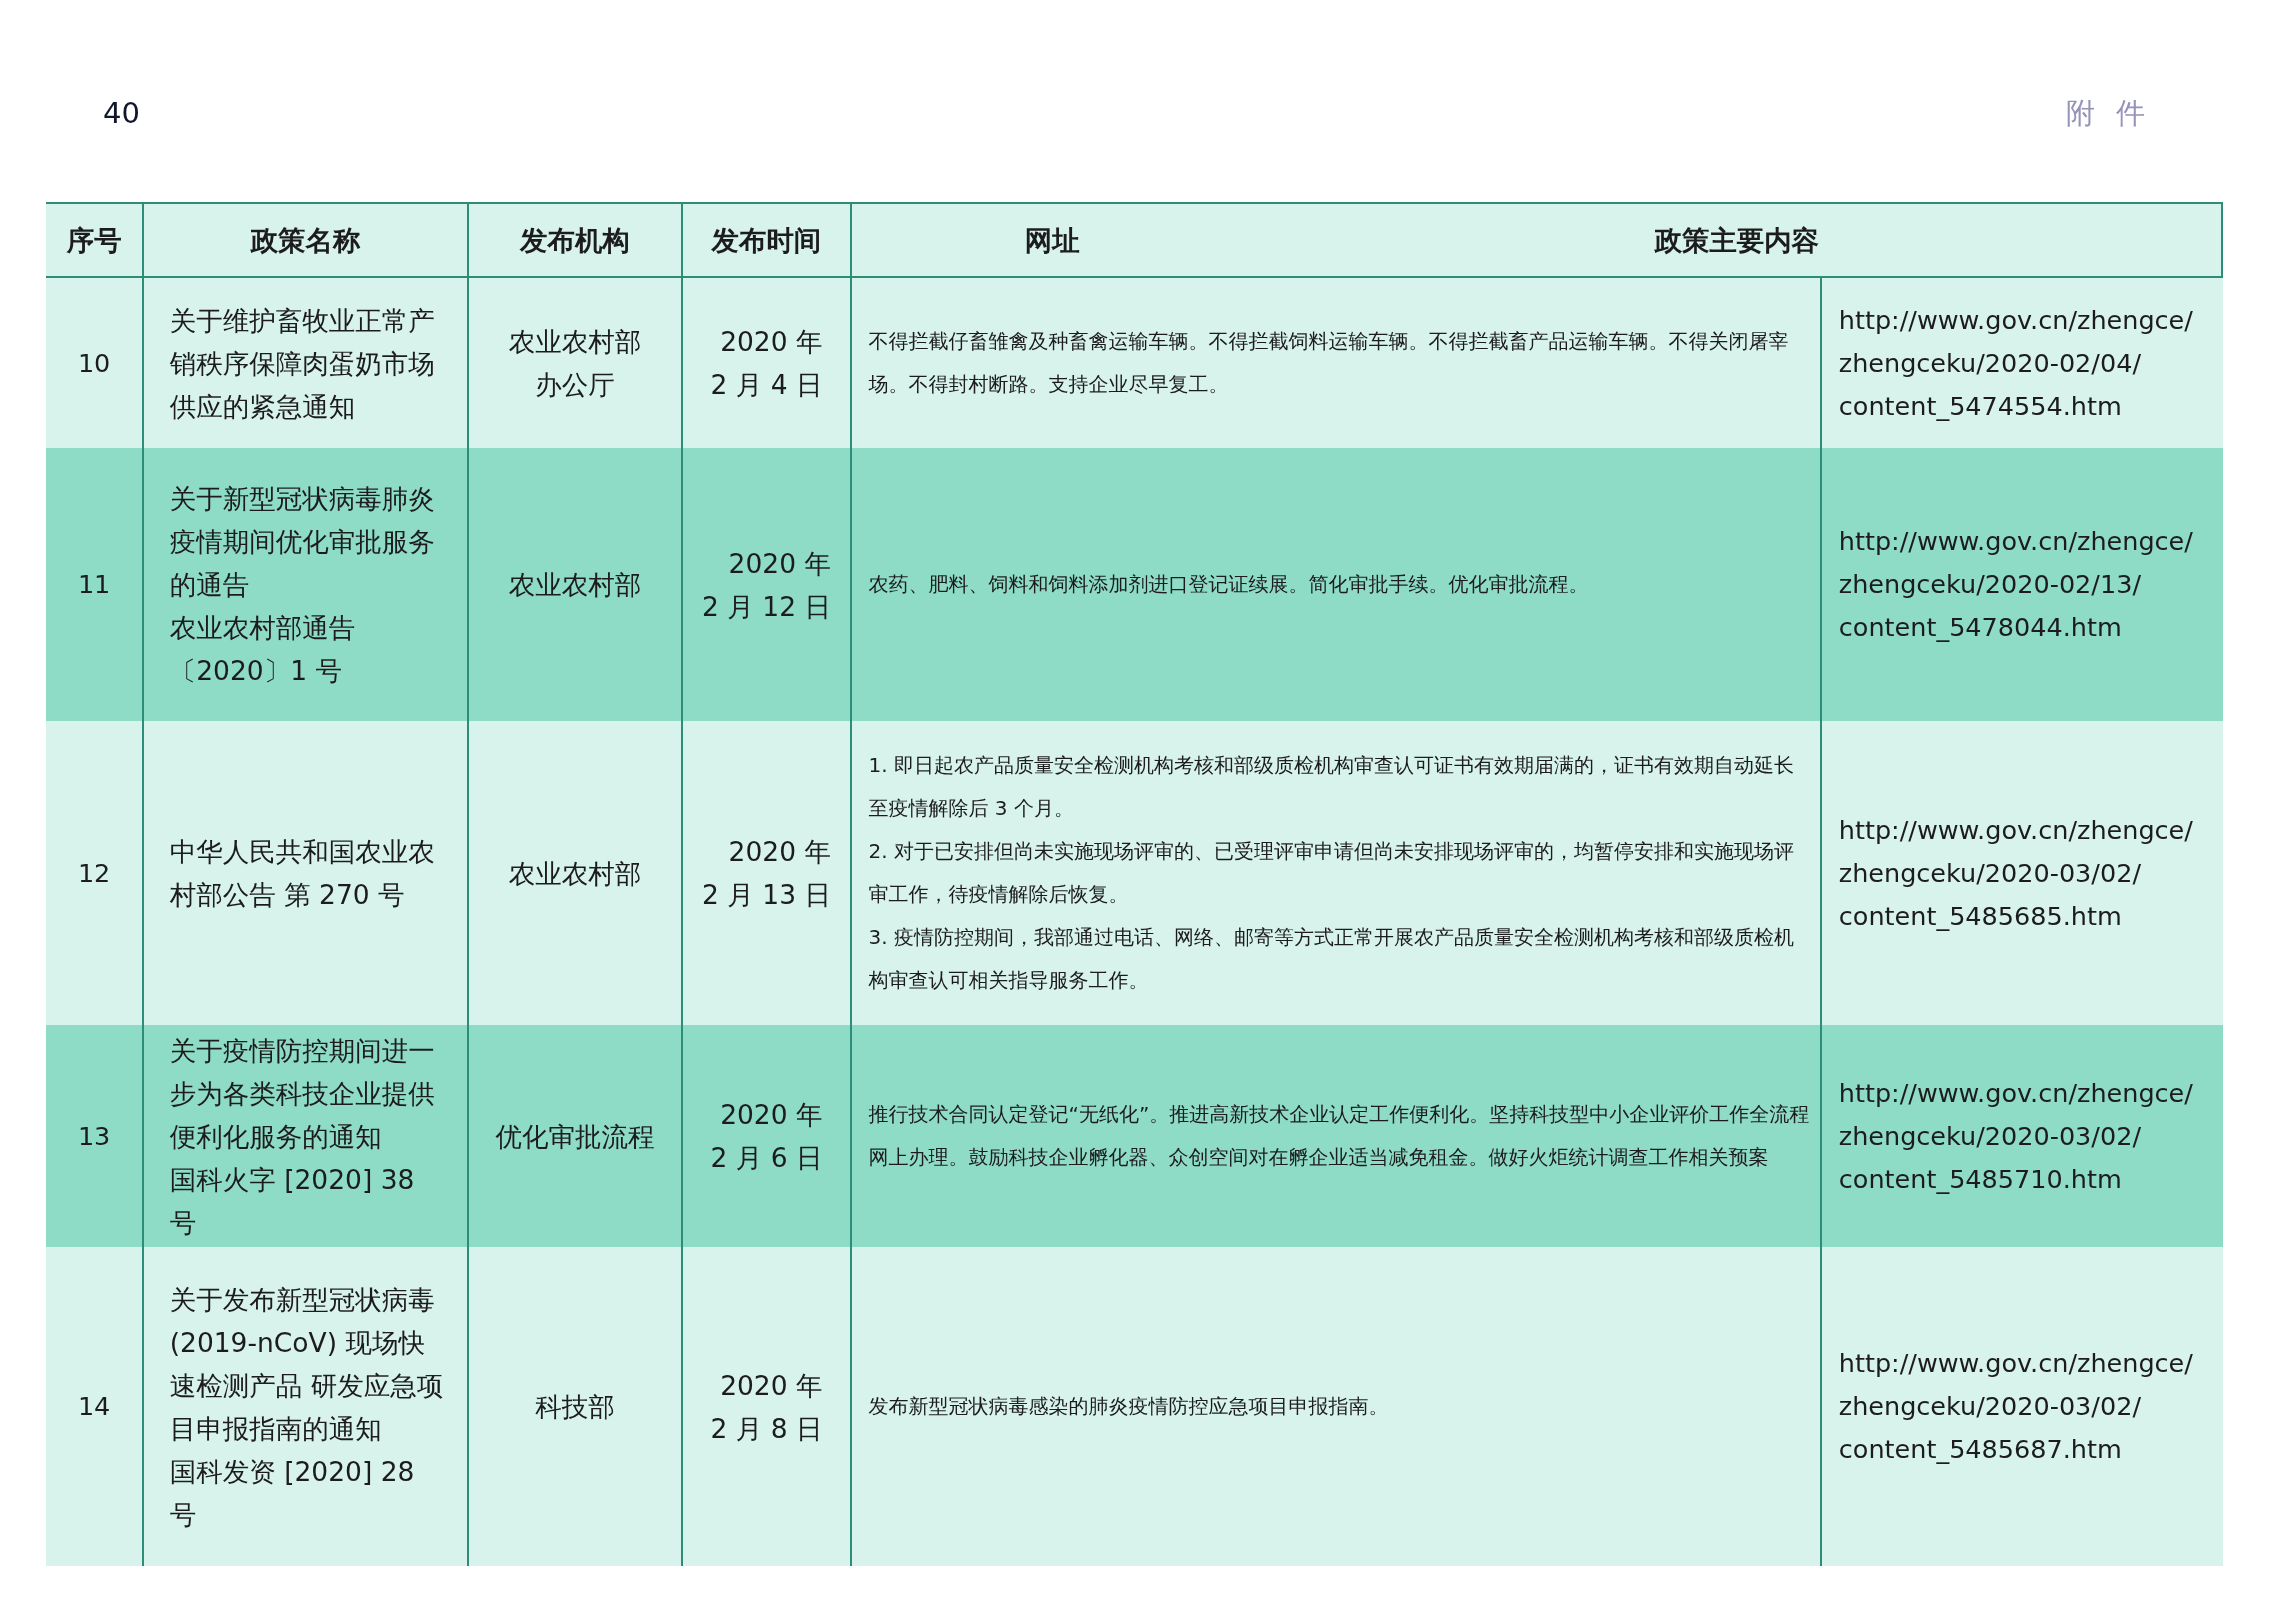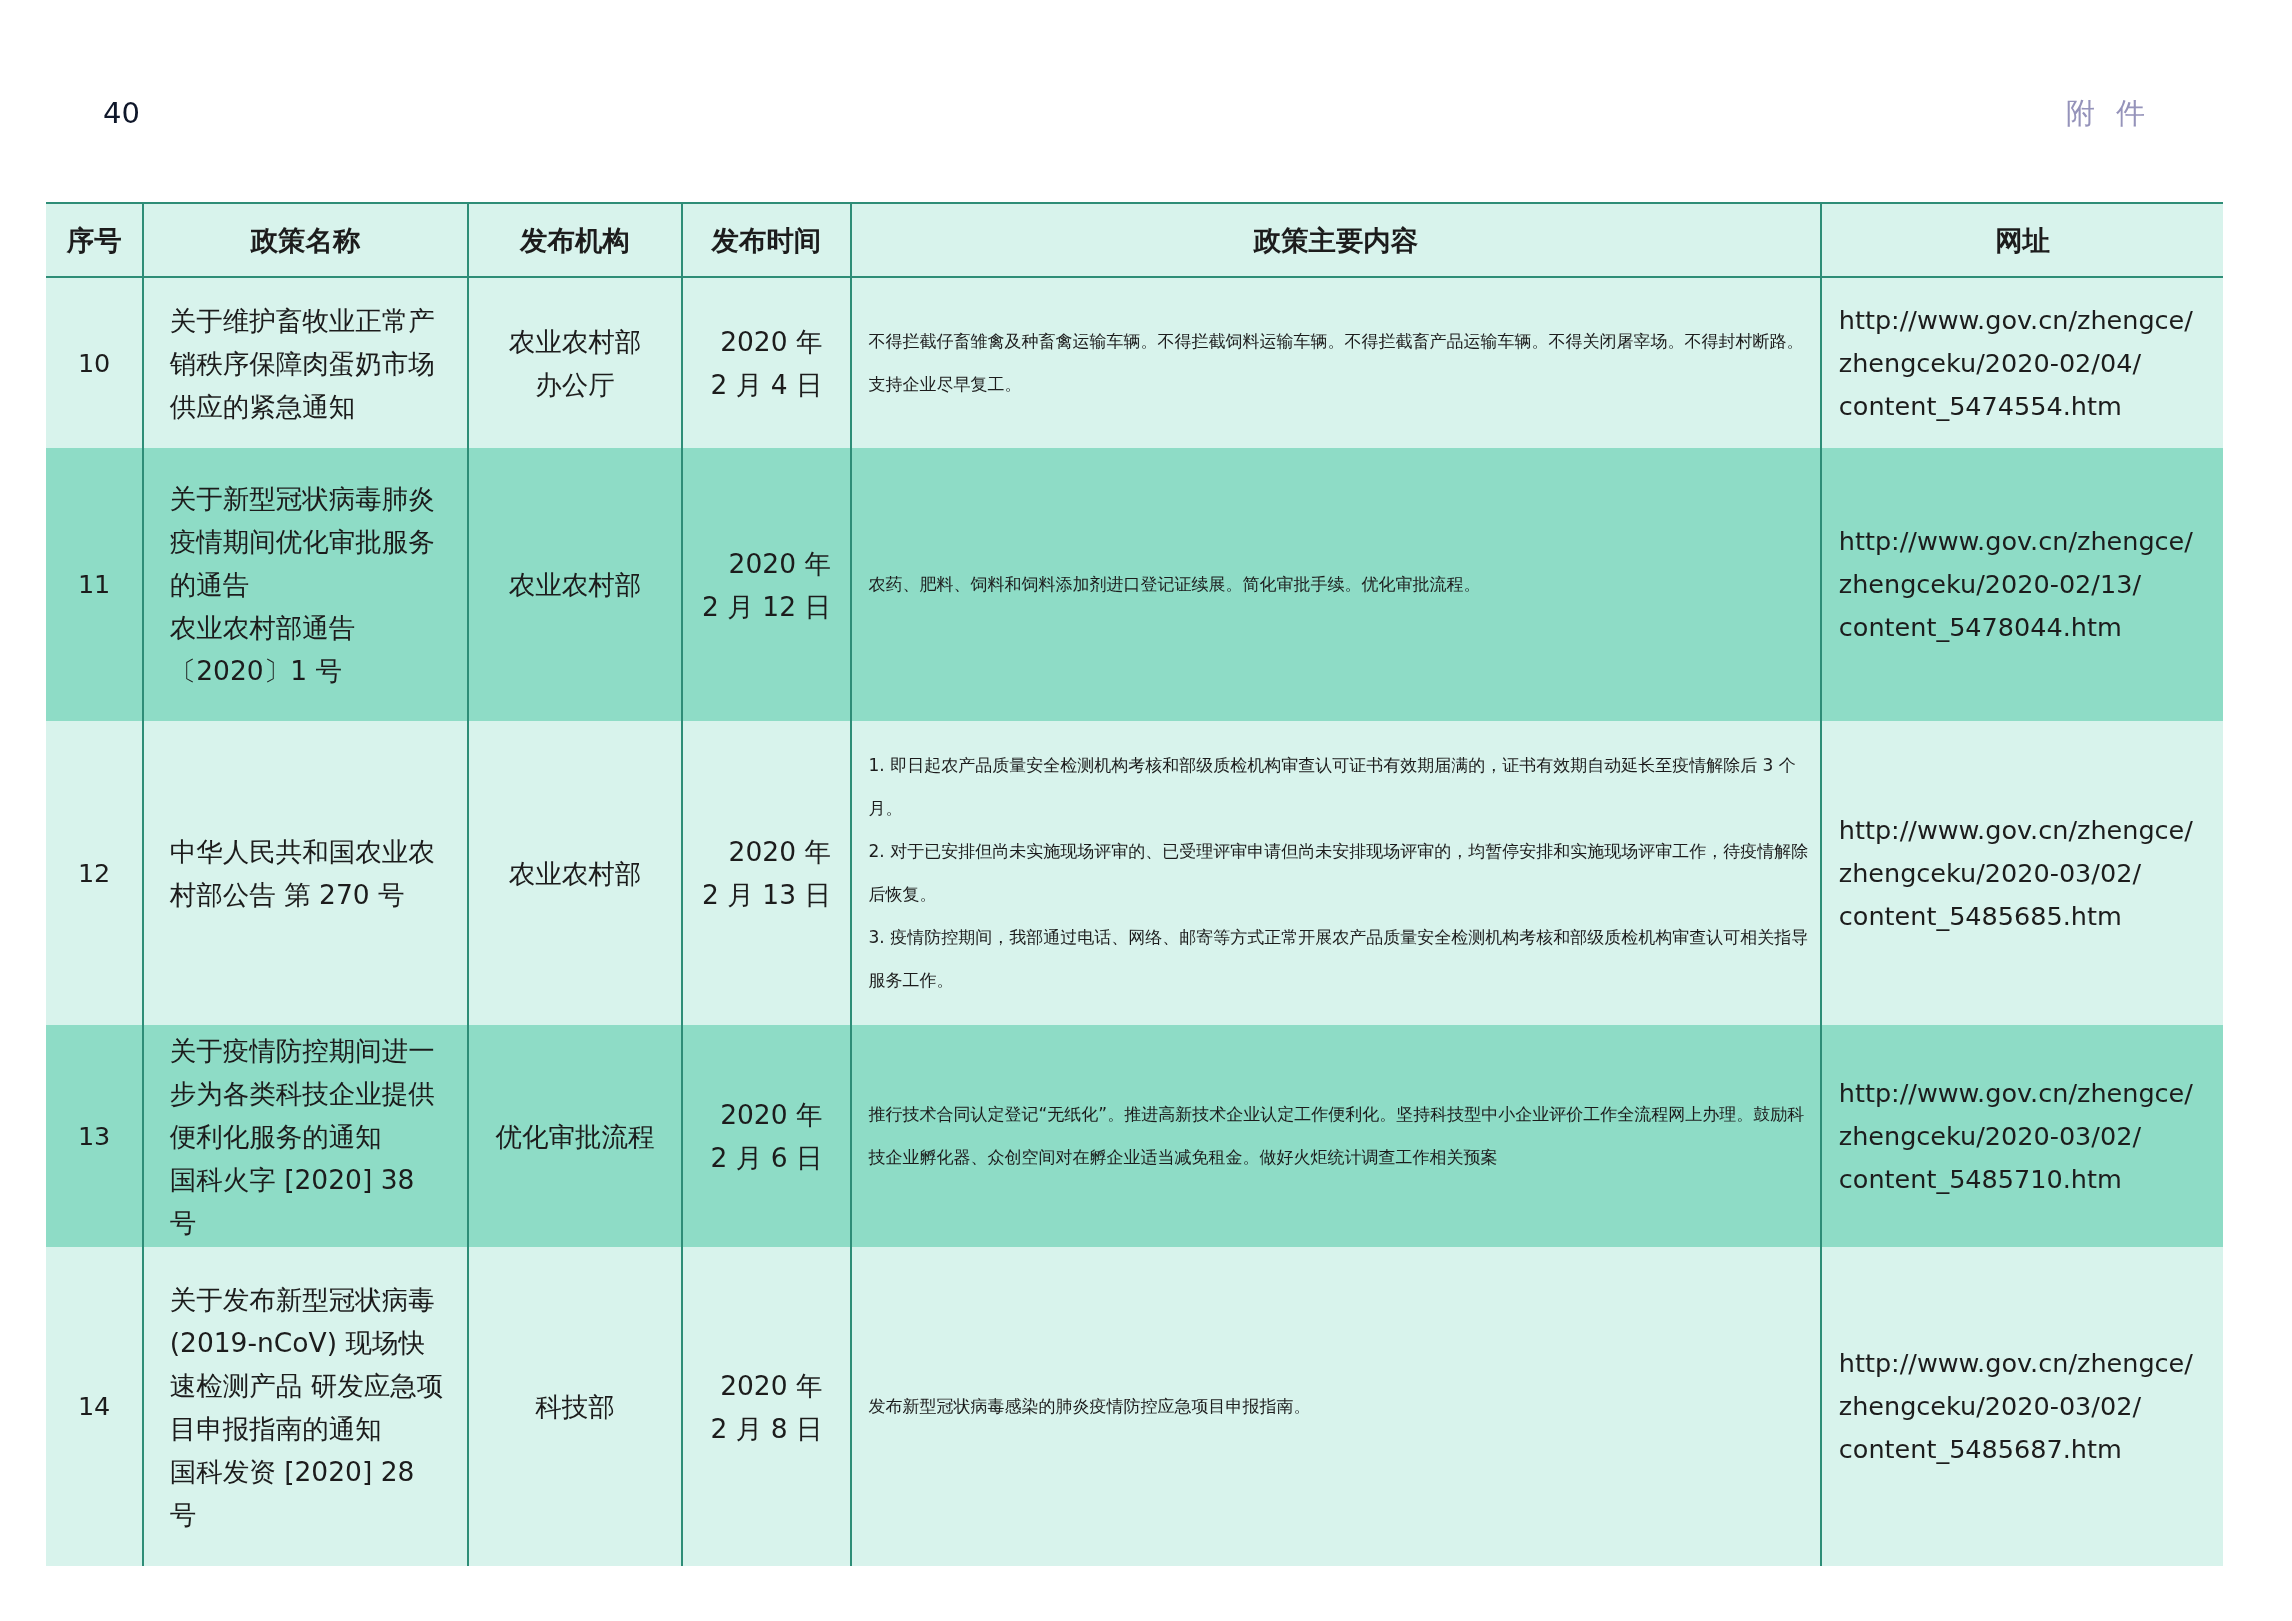--- a/index.html
+++ b/index.html
@@ -62,21 +62,21 @@
     align-items: center;
     white-space: pre-line;
     font-size: 26.5px;
     line-height: 43px;
     overflow: hidden;
   }
   .c1 { width: 99px; border-right: 2.9px solid var(--border-teal); justify-content: center; text-align: center; font-size: 25.5px; }
   .c2 { width: 327px; border-right: 2.9px solid var(--border-teal); padding: 9.8px 23.5px 9.8px 25.5px; justify-content: flex-start; text-align: left; }
   .c3 { width: 216px; border-right: 2.9px solid var(--border-teal); justify-content: center; text-align: center; }
   .c4 { width: 170px; border-right: 2.9px solid var(--border-teal); justify-content: center; text-align: right; }
-  .c5 { width: 978px; border-right: 2.9px solid var(--border-teal); padding: 9.8px 9.8px 9.8px 16.7px; justify-content: flex-start; text-align: left; font-size: 17px; }
+  .c5 { width: 978px; border-right: 2.9px solid var(--border-teal); padding: 9.8px 9.8px 9.8px 16.7px; justify-content: flex-start; text-align: left; font-size: 20px; }
   .c6 { width: 404px; padding: 9.8px 7.8px 9.8px 16.7px; justify-content: flex-start; text-align: left; font-size: 25.5px; }
   .header-row .cell {
     justify-content: center;
     text-align: center;
     padding: 0;
     font-size: 27.4px;
   }
 </style>
 </head>
 <body>
@@ -86,22 +86,22 @@
   <div class="page-number">40</div>
   <div class="appendix-label">附 件</div>
 
   <div class="policy-table">
 
     <div class="t-row header-row">
       <div class="cell c1">序号</div>
       <div class="cell c2">政策名称</div>
       <div class="cell c3">发布机构</div>
       <div class="cell c4">发布时间</div>
+      <div class="cell c6">网址</div>
       <div class="cell c5">政策主要内容</div>
-      <div class="cell c6">网址</div>
     </div>
 
     <div class="t-row light h-r10">
       <div class="cell c1">10</div>
       <div class="cell c2">关于维护畜牧业正常产销秩序保障肉蛋奶市场供应的紧急通知</div>
       <div class="cell c3">农业农村部
 办公厅</div>
       <div class="cell c4">2020 年
 2 月 4 日</div>
       <div class="cell c5">不得拦截仔畜雏禽及种畜禽运输车辆。不得拦截饲料运输车辆。不得拦截畜产品运输车辆。不得关闭屠宰场。不得封村断路。支持企业尽早复工。</div>

